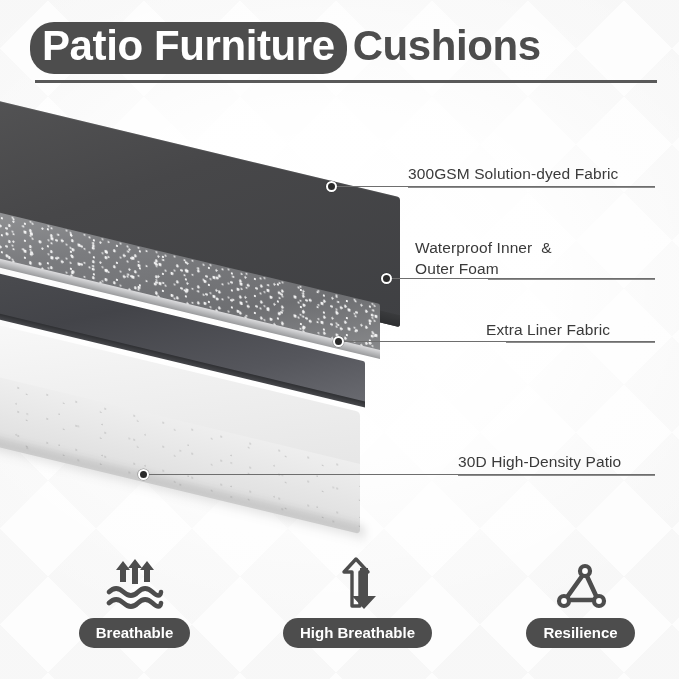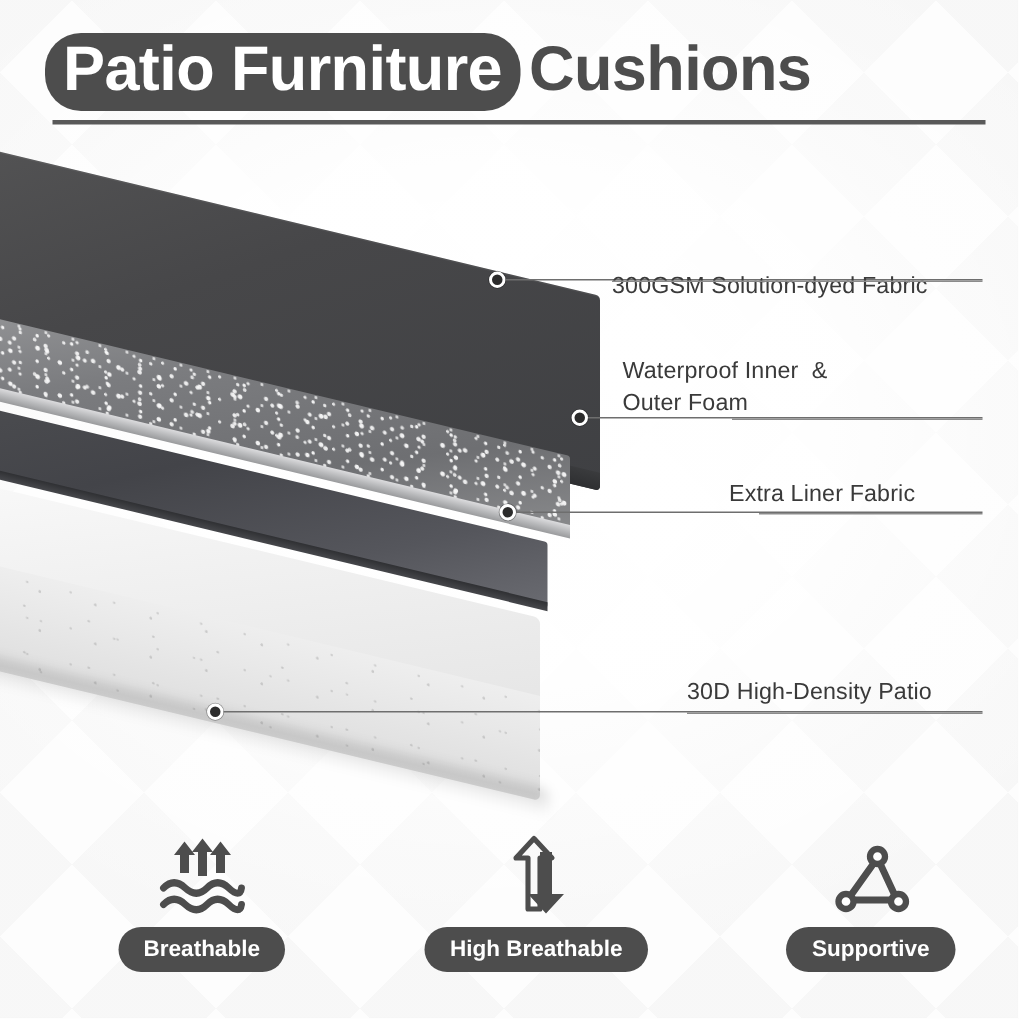--- a/index.html
+++ b/index.html
@@ -193,21 +193,21 @@
     <div class="foam-top"></div>
     <div class="foam-face">
       <div class="foam-speckle"></div>
     </div>
     <div class="foam-shadow"></div>
   </div>
 
   <div class="callout">
     <div class="cal-marker" style="left:326px;top:181px;"></div>
     <div class="cal-line" style="left:337px;top:186px;width:318px;"></div>
-    <div class="cal-text" style="left:408px;top:182px;">300GSM Solution-dyed Fabric</div>
+    <div class="cal-text" style="left:408px;top:165px;">300GSM Solution-dyed Fabric</div>
     <div class="cal-underline" style="left:408px;top:187px;width:247px;"></div>
   </div>
 
   <div class="callout">
     <div class="cal-marker" style="left:381px;top:273px;"></div>
     <div class="cal-line" style="left:392px;top:278px;width:263px;"></div>
     <div class="cal-text two" style="left:415px;top:237px;width:240px;"><span>Waterproof Inner  &amp;</span><br><span>Outer Foam</span></div>
     <div class="cal-underline" style="left:488px;top:279px;width:167px;"></div>
   </div>
 
@@ -261,18 +261,18 @@
             <line x1="34" y1="12" x2="47" y2="40"></line>
             <line x1="14" y1="40" x2="47" y2="40"></line>
           </g>
           <g fill="#ffffff" stroke="#4d4d4d" stroke-width="4.2">
             <circle cx="34" cy="11" r="5"></circle>
             <circle cx="13" cy="41" r="5"></circle>
             <circle cx="48" cy="41" r="5"></circle>
           </g>
         </svg>
       </div>
-      <div class="feat-pill">Supportive</div>
+      <div class="feat-pill">Resilience</div>
     </div>
 
   </div>
 
 </div>
 
 </body></html>

